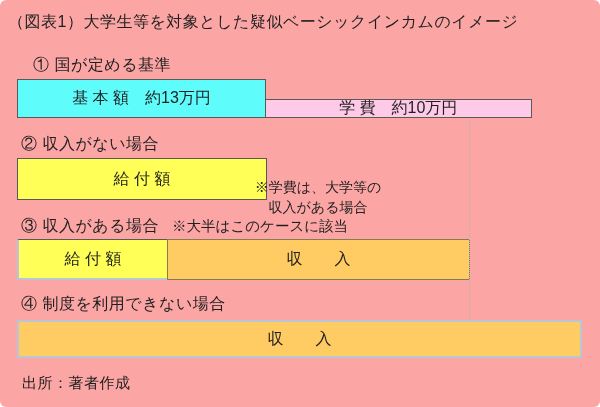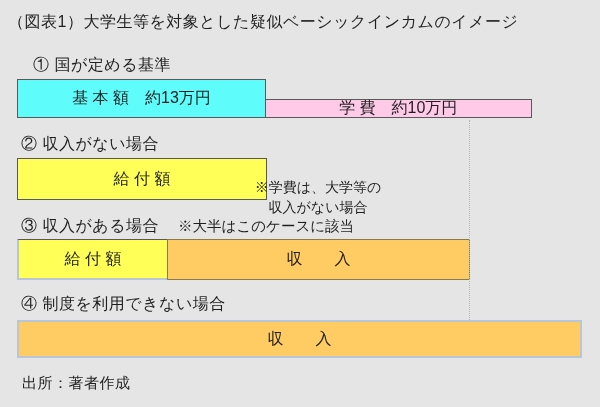--- a/index.html
+++ b/index.html
@@ -5,42 +5,43 @@
   html, body {
     margin: 0;
     padding: 0;
     background: #ffffff;
     font-family: "Liberation Sans", sans-serif;
   }
   .page {
     position: relative;
     width: 600px;
     height: 407px;
-    background: #e5e5e5;
+    background: #fca5a5;
     color: var(--text, #1f1f1f);
     overflow: hidden;
+    border-radius: 6px;
   }
   .title {
     position: absolute;
     left: 8px;
     top: 12px;
     font-size: 16px;
     letter-spacing: 0.5px;
     white-space: nowrap;
   }
   .section-label {
     position: absolute;
     font-size: 16px;
     letter-spacing: 0.5px;
     white-space: nowrap;
   }
   .label-note {
     font-size: 14.5px;
     letter-spacing: 0;
-    margin-left: 19px;
+    margin-left: 13px;
   }
   .bar {
     position: absolute;
     display: flex;
     box-sizing: border-box;
   }
   .seg {
     display: flex;
     align-items: center;
     justify-content: center;
@@ -112,21 +113,21 @@
   </div>
 
   <div class="section-label" style="left:21px; top:134px;">② 収入がない場合</div>
   <div class="bar" style="left:17px; top:158px; width:250px; height:42px;">
     <div class="seg c-yellow" style="flex:1;">
       <span>給 付 額</span>
     </div>
   </div>
   <div class="side-note">
     <div>※学費は、大学等の</div>
-    <div>収入がない場合</div>
+    <div>収入がある場合</div>
   </div>
 
   <div class="section-label" style="left:21px; top:216px;">
     <span>③ 収入がある場合</span><span class="label-note">※大半はこのケースに該当</span>
   </div>
   <div class="bar" style="left:17px; top:239px; width:453px; height:41px;">
     <div class="seg c-yellow border-mixed" style="width:150px;">
       <span>給 付 額</span>
     </div>
     <div class="seg c-orange border-brown" style="flex:1; margin-left:0;">

